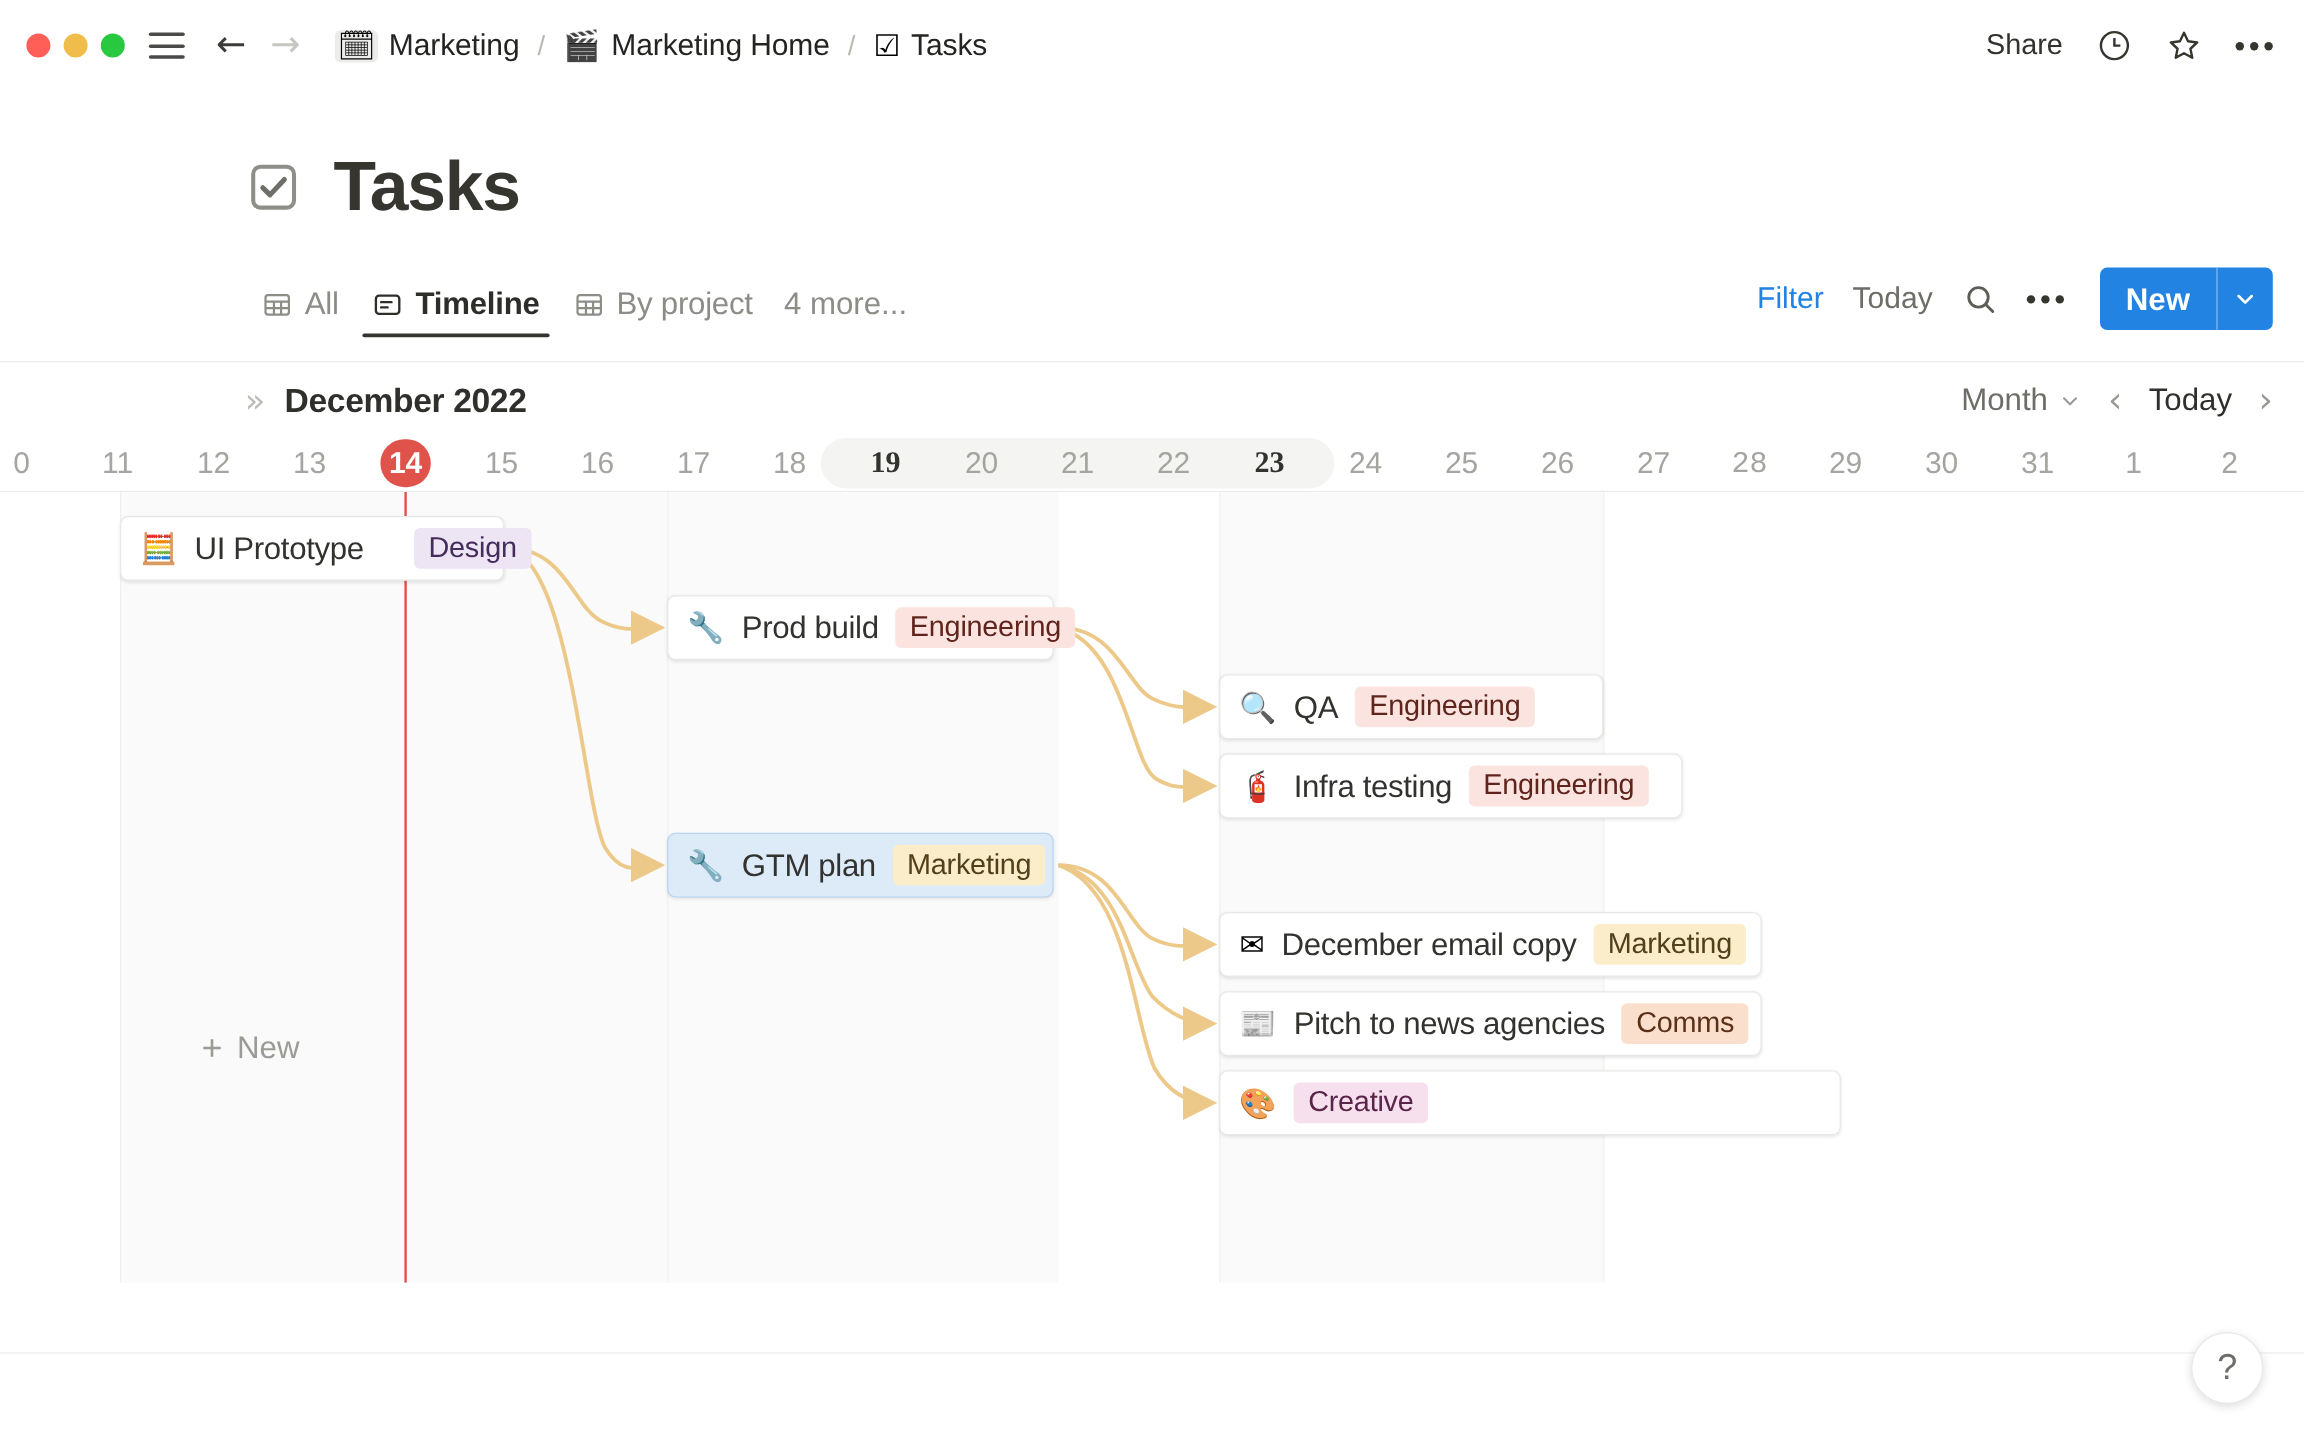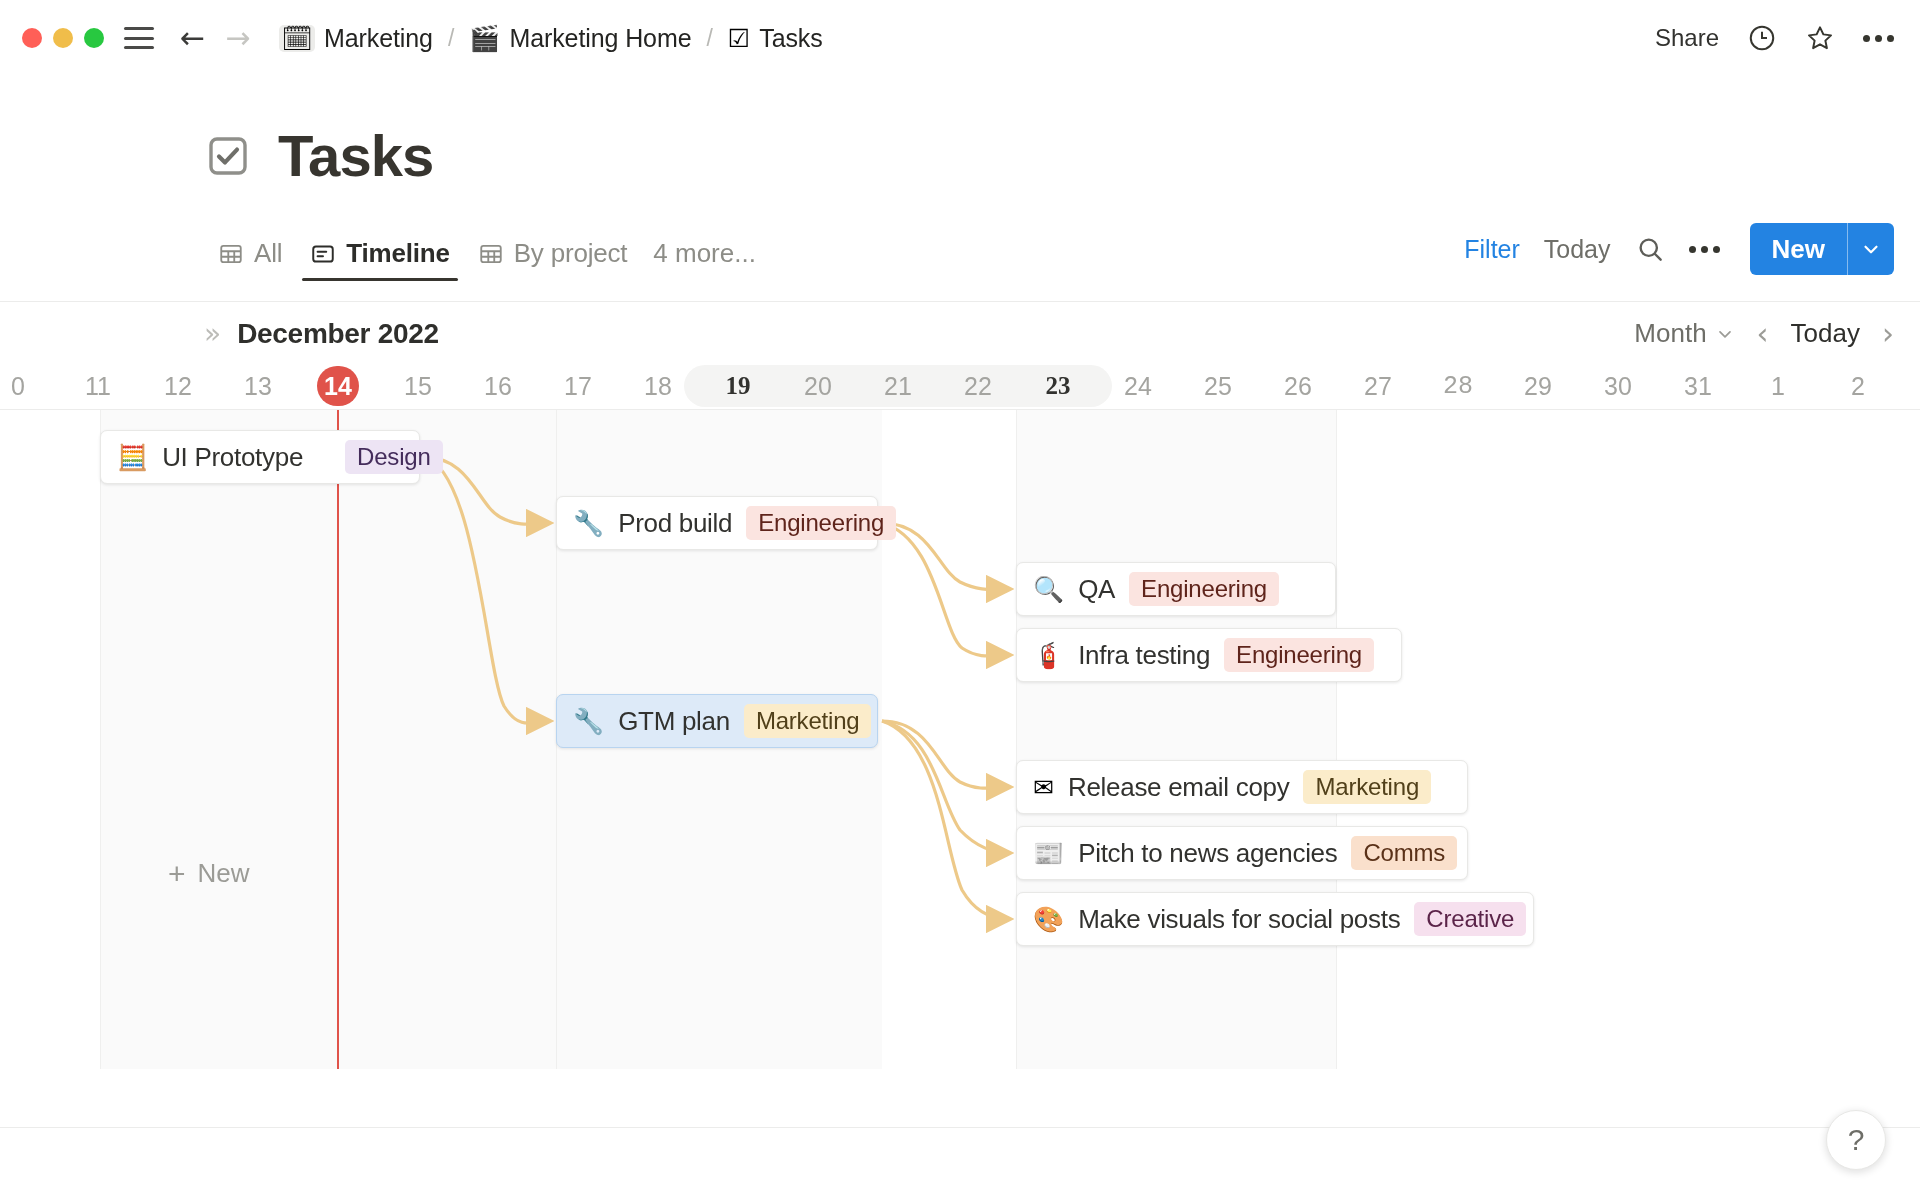--- a/index.html
+++ b/index.html
@@ -397,31 +397,30 @@
           <span class="ctitle">Infra testing</span>
           <span class="tag eng">Engineering</span>
         </div>
         <div class="card selected" style="left: 556px; top: 284px; width: 322px;">
           <span class="cico">🔧</span>
           <span class="ctitle">GTM plan</span>
           <span class="tag mkt">Marketing</span>
         </div>
         <div class="card" style="left: 1016px; top: 350px; width: 452px;">
           <span class="cico">✉</span>
-          <span class="ctitle">Release email copy</span>
+          <span class="ctitle">December email copy</span>
           <span class="tag mkt">Marketing</span>
         </div>
         <div class="card" style="left: 1016px; top: 416px; width: 452px;">
           <span class="cico">📰</span>
           <span class="ctitle">Pitch to news agencies</span>
           <span class="tag comms">Comms</span>
         </div>
         <div class="card" style="left: 1016px; top: 482px; width: 518px;">
           <span class="cico">🎨</span>
-          <span class="ctitle">Make visuals for social posts</span>
           <span class="tag creative">Creative</span>
         </div>
       </div>
 
     <div class="newrow" id="newrow" style="left: 168px; top: 448px;">
       <span class="plus">+</span>
       <span>New</span>
     </div>
   </div>
 

